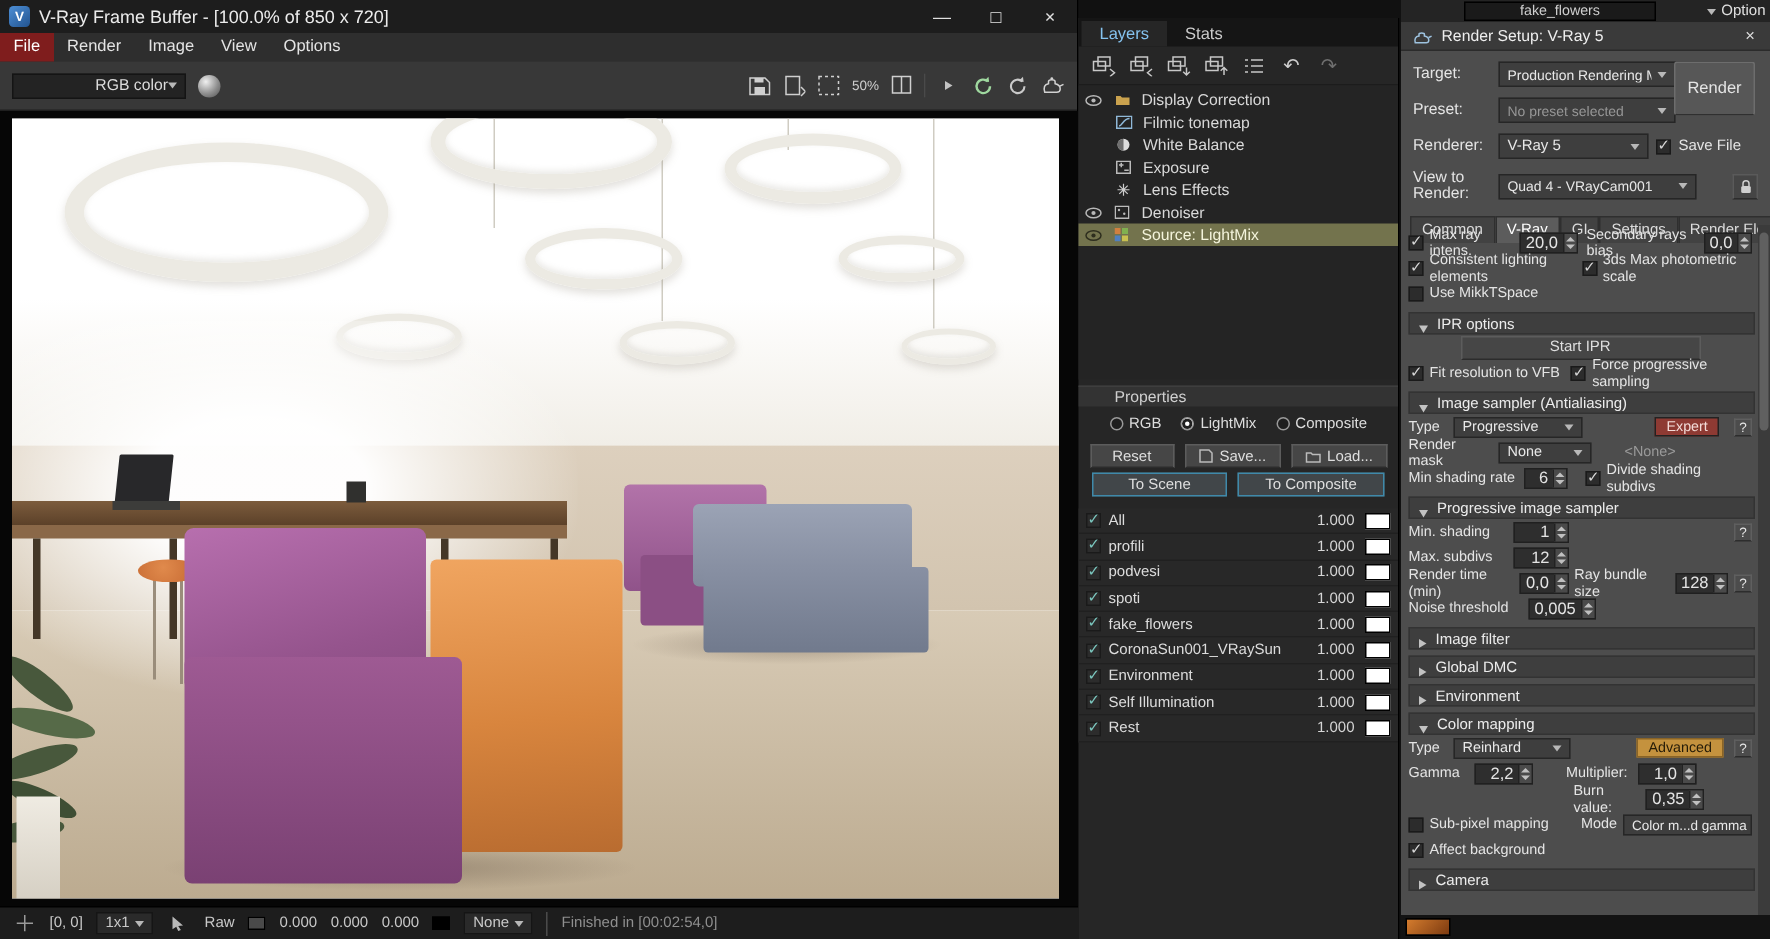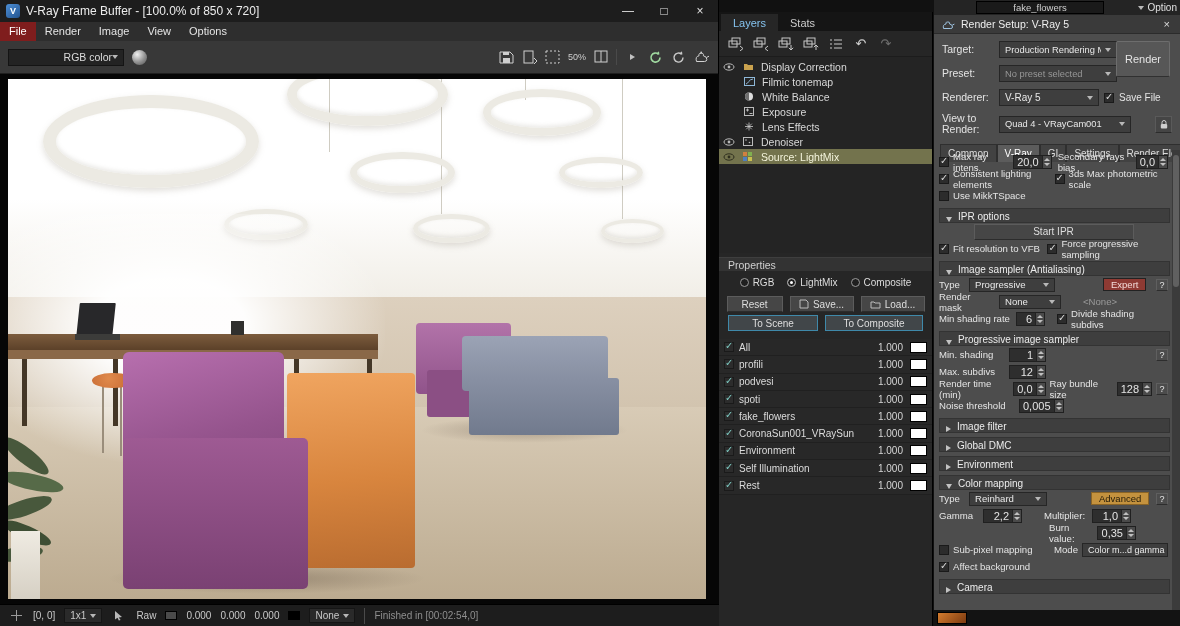--- a/index.html
+++ b/index.html
@@ -63,21 +63,21 @@
 #lp{position:absolute;left:719px;top:12px;width:214px;height:626px;background:#262626;border-right:1px solid #000;font-size:10.5px}
 #lp-tabs{height:19px;background:#151515;display:flex;align-items:flex-end;padding-left:2px}
 .lptab{padding:3px 12px 2px 12px;font-size:11px;color:#cccccc}
 .lptab.active{background:#262626;color:#85c3ef}
 #lp-tools{height:26px;display:flex;align-items:center;gap:9px;padding:0 9px;border-bottom:1px solid #1c1c1c}
 #lp-tree{height:196px;background:#242424;padding-top:2px}
 .trow{height:15px;display:flex;align-items:center;gap:5px;padding:0 4px;color:#d8d8d8;font-size:10.5px}
 .trow.child{padding-left:22px}
 .trow.sel{background:#73734d;color:#f4f4dc}
 .eye{flex:none}
-#lp-props-h{height:14px;background:#333333;border-top:1px solid #3e3e3e;display:flex;align-items:center;padding-left:9px;color:#cfcfcf;font-size:10.5px;margin-top:4px}
+#lp-props-h{height:14px;background:#333333;border-top:1px solid #3e3e3e;display:flex;align-items:center;padding-left:24px;color:#cfcfcf;font-size:10.5px;margin-top:4px}
 #lp-modes{height:22px;display:flex;align-items:center;justify-content:center;gap:13px;font-size:10px}
 .radio{width:9px;height:9px;border-radius:50%;border:1px solid #9a9a9a;background:#1f1f1f;flex:none}
 .radio.on{background:#fff;box-shadow:inset 0 0 0 2px #1f1f1f}
 .mode{display:flex;align-items:center;gap:4px}
 .btnrow{display:flex;justify-content:center;gap:7px;margin-top:3px}
 .pbtn{height:16px;background:#464646;border:1px solid #5c5c5c;border-bottom-color:#2c2c2c;color:#dedede;font-size:10px;display:flex;align-items:center;justify-content:center;gap:4px;padding:0 8px}
 .tealbtn{border-color:#3f89aa;background:#414649}
 #lp-list{margin-top:8px}
 .lrow{height:17.3px;display:flex;align-items:center;padding:0 5px 0 5px;border-bottom:1px solid #202020;background:#282828}
 .lrow .lbl{flex:1;margin-left:5px;font-size:10px;color:#dcdcdc;white-space:nowrap;overflow:hidden}

